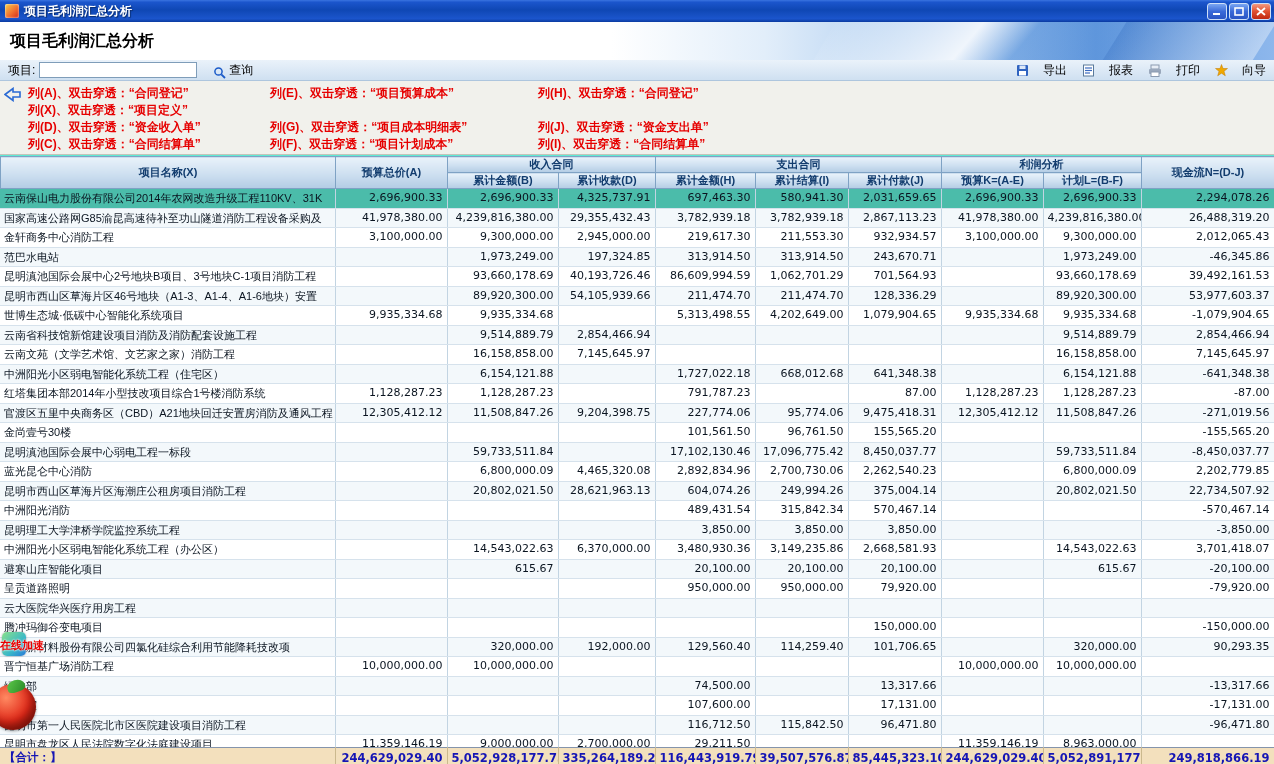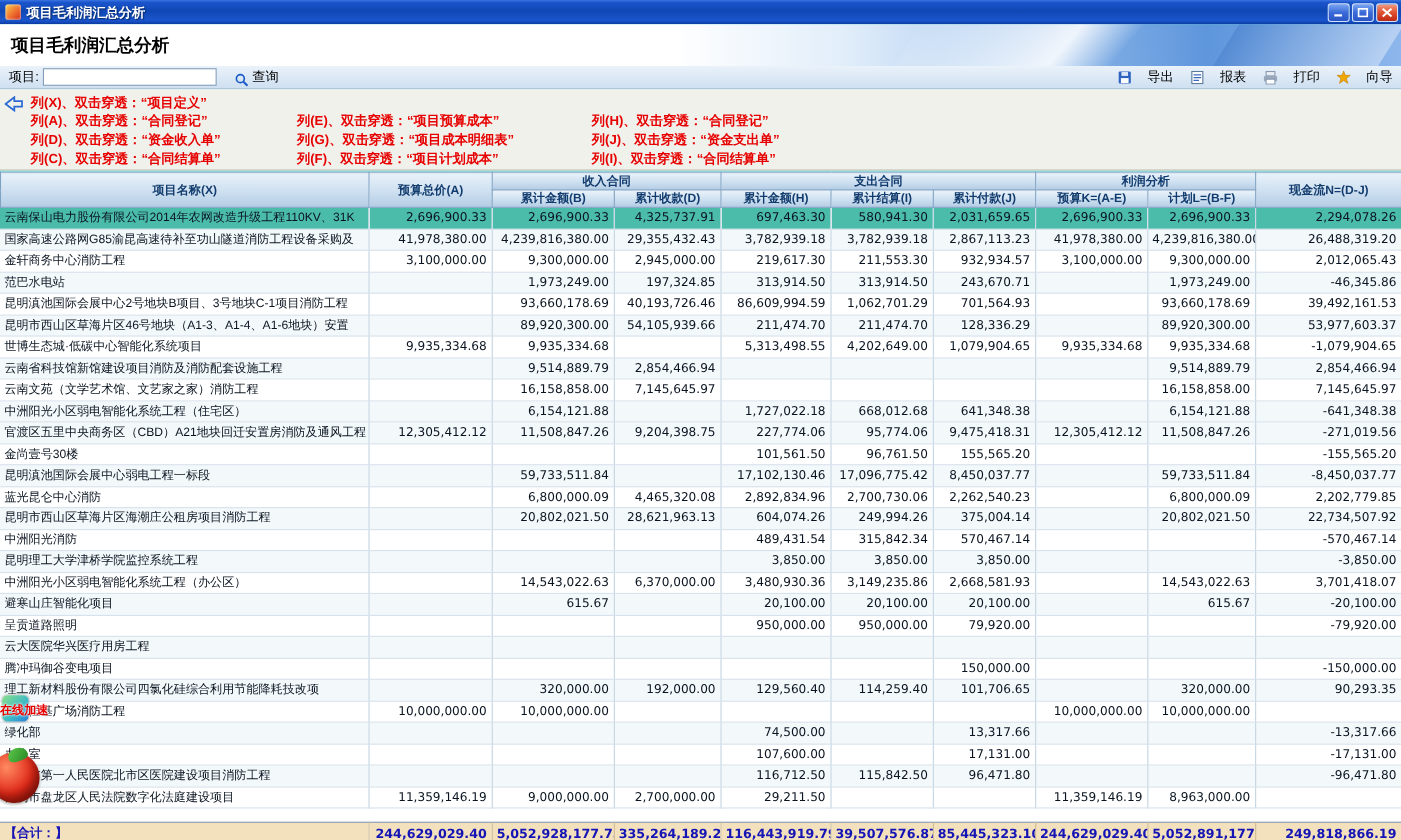--- a/index.html
+++ b/index.html
@@ -155,22 +155,22 @@
     </span>
   </div>
 
   <div class="legend">
     <span class="legend-arrow">
       <svg width="18" height="15">
           <polygon points="1,7.5 9,1.5 9,5 16,5 16,10 9,10 9,13.5" fill="none" stroke="#2a6ad4" stroke-width="1.6"></polygon>
         </svg>
     </span>
     <div class="legend-rows">
+        <div class="legend-row"><span class="legend-item col0">列(A)、双击穿透：“合同登记”</span><span class="legend-item col1">列(E)、双击穿透：“项目预算成本”</span><span class="legend-item col2">列(H)、双击穿透：“合同登记”</span></div>
         <div class="legend-row"><span class="legend-item col0">列(X)、双击穿透：“项目定义”</span><span class="legend-item col1"></span><span class="legend-item col2"></span></div>
-        <div class="legend-row"><span class="legend-item col0">列(A)、双击穿透：“合同登记”</span><span class="legend-item col1">列(E)、双击穿透：“项目预算成本”</span><span class="legend-item col2">列(H)、双击穿透：“合同登记”</span></div>
         <div class="legend-row"><span class="legend-item col0">列(D)、双击穿透：“资金收入单”</span><span class="legend-item col1">列(G)、双击穿透：“项目成本明细表”</span><span class="legend-item col2">列(J)、双击穿透：“资金支出单”</span></div>
         <div class="legend-row"><span class="legend-item col0">列(C)、双击穿透：“合同结算单”</span><span class="legend-item col1">列(F)、双击穿透：“项目计划成本”</span><span class="legend-item col2">列(I)、双击穿透：“合同结算单”</span></div>
       </div>
   </div>
 
   <div class="grid">
     <table class="grid-header">
         <colgroup>
           <col style="width:335px">
           <col style="width:112px">
@@ -331,20 +331,32 @@
               <td class="num"></td>
               <td class="num">6,154,121.88</td>
               <td class="num"></td>
               <td class="num">1,727,022.18</td>
               <td class="num">668,012.68</td>
               <td class="num">641,348.38</td>
               <td class="num"></td>
               <td class="num">6,154,121.88</td>
               <td class="num">-641,348.38</td>
             </tr>
+            <tr class="">
+              <td class="name">红塔集团本部2014年小型技改项目综合1号楼消防系统</td>
+              <td class="num">1,128,287.23</td>
+              <td class="num">1,128,287.23</td>
+              <td class="num"></td>
+              <td class="num">791,787.23</td>
+              <td class="num"></td>
+              <td class="num">87.00</td>
+              <td class="num">1,128,287.23</td>
+              <td class="num">1,128,287.23</td>
+              <td class="num">-87.00</td>
+            </tr>
             <tr class="alt">
               <td class="name">官渡区五里中央商务区（CBD）A21地块回迁安置房消防及通风工程</td>
               <td class="num">12,305,412.12</td>
               <td class="num">11,508,847.26</td>
               <td class="num">9,204,398.75</td>
               <td class="num">227,774.06</td>
               <td class="num">95,774.06</td>
               <td class="num">9,475,418.31</td>
               <td class="num">12,305,412.12</td>
               <td class="num">11,508,847.26</td>

